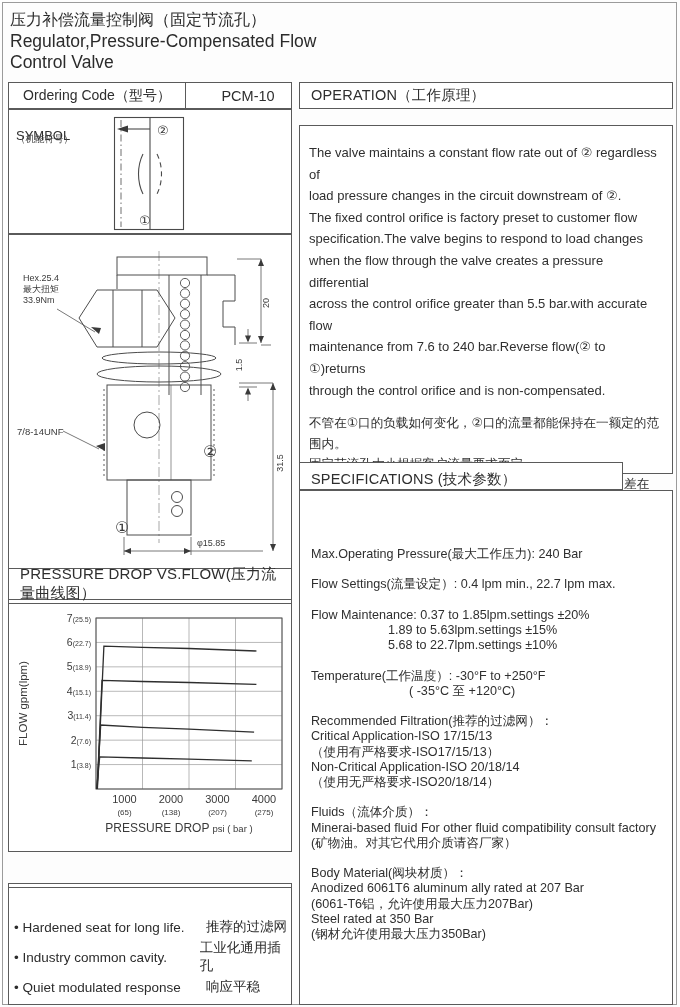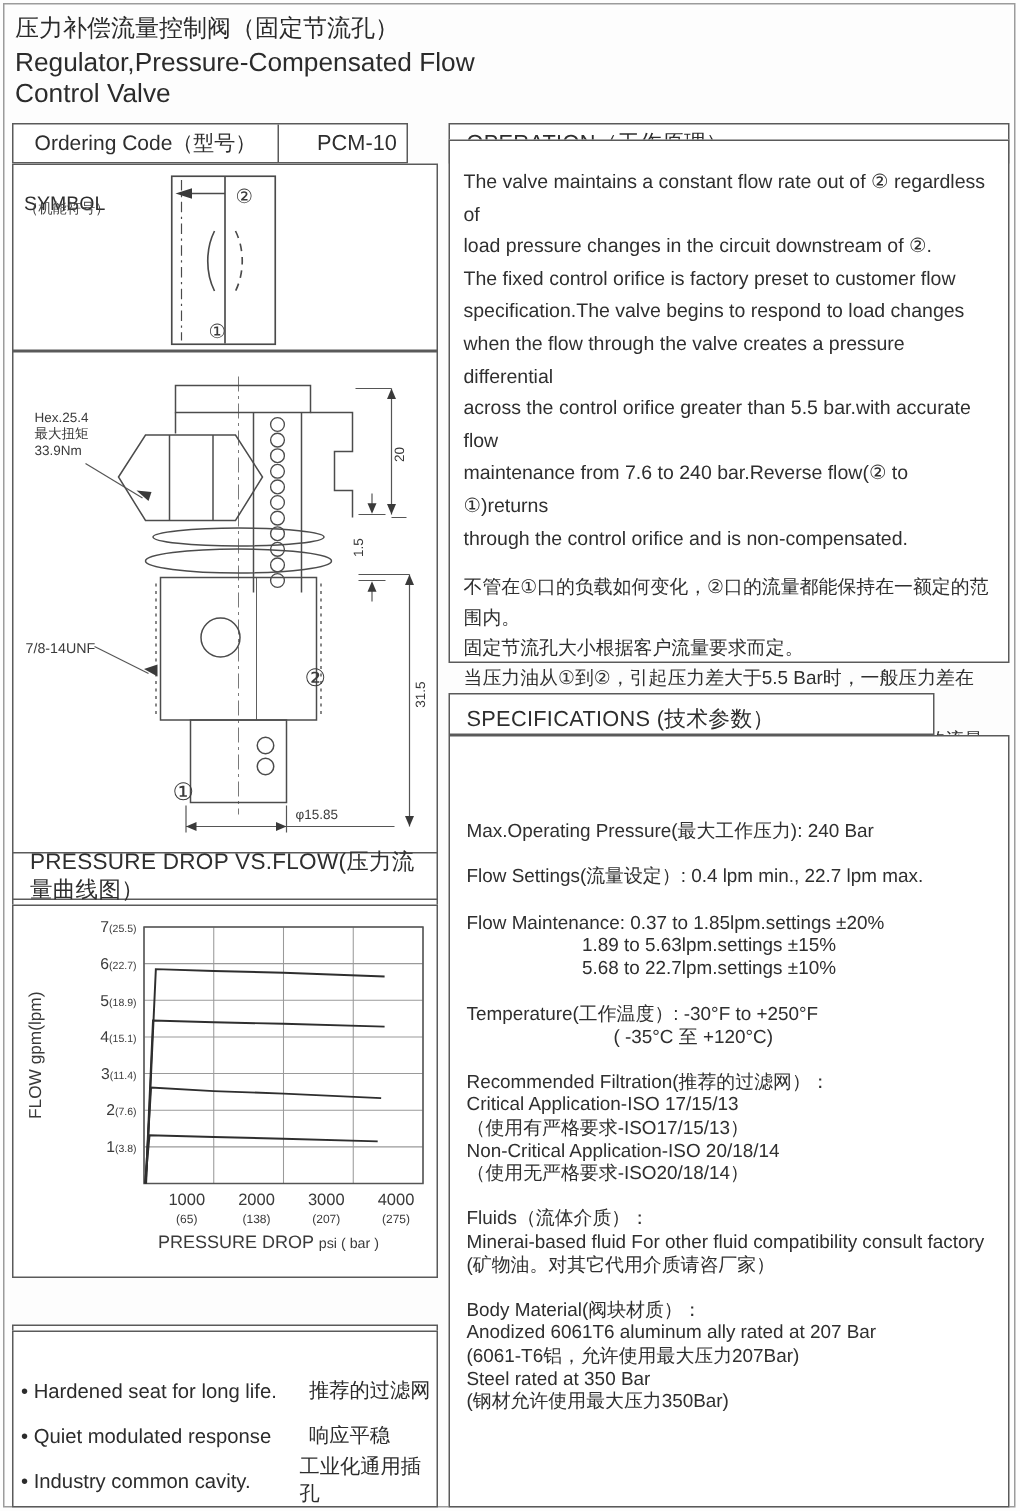--- a/index.html
+++ b/index.html
@@ -33,21 +33,21 @@
 <body>
 
 <div class="page-border"></div>
 
 <div class="title-block">
   <div class="title-zh">压力补偿流量控制阀（固定节流孔）</div>
   <div class="title-en">Regulator,Pressure-Compensated Flow
 Control Valve</div>
 </div>
 
-<div class="box ordering" style="left:8px;top:82px;width:264px;height:27px;gap:19px;">
+<div class="box ordering" style="left:8px;top:82px;width:284px;height:27px;gap:19px;">
   <div class="cell">Ordering Code（型号）</div>
   <div class="cell">PCM-10</div>
 </div>
 
 <div class="box" style="left:8px;top:109px;width:284px;height:125px;">
   <div class="symbol-title">SYMBOL</div>
   <div class="symbol-sub">（机能符号）</div>
   <svg style="position:absolute;left:104px;top:6px;" width="84" height="116" viewBox="0 0 84 116">
     <g stroke="#4a4a4a" fill="none" stroke-width="1.1">
       <rect x="1.5" y="1.5" width="69" height="112"></rect>
@@ -184,35 +184,35 @@
   <span>FEATURES（特性）</span>
 </div>
 
 <div class="box" style="left:8px;top:887px;width:284px;height:118px;">
   <div class="features-list">
     <div class="feature-row">
       <span class="feature-en">• Hardened seat for long life.</span>
       <span class="feature-zh">推荐的过滤网</span>
     </div>
     <div class="feature-row">
+      <span class="feature-en">• Industry common cavity.</span>
+      <span class="feature-zh">工业化通用插孔</span>
+    </div>
+    <div class="feature-row">
       <span class="feature-en">• Quiet modulated response</span>
       <span class="feature-zh">响应平稳</span>
     </div>
-    <div class="feature-row">
-      <span class="feature-en">• Industry common cavity.</span>
-      <span class="feature-zh">工业化通用插孔</span>
-    </div>
   </div>
 </div>
 
 <div class="box strip" style="left:299px;top:82px;width:374px;height:27px;">
   <span>OPERATION（工作原理）</span>
 </div>
 
-<div class="box" style="left:299px;top:93px;width:374px;height:349px;">
+<div class="box" style="left:299px;top:125px;width:374px;height:349px;">
   <div class="op-text-en">The valve maintains a constant flow rate out of ② regardless of
 load pressure changes in the circuit downstream of ②.
 The fixed control orifice is factory preset to customer flow
 specification.The valve begins to respond to load changes
 when the flow through the valve creates a pressure differential
 across the control orifice greater than 5.5 bar.with accurate flow
 maintenance from 7.6 to 240 bar.Reverse flow(② to ①)returns
 through the control orifice and is non-compensated.</div>
   <div class="op-text-zh">不管在①口的负载如何变化，②口的流量都能保持在一额定的范围内。
 固定节流孔大小根据客户流量要求而定。

